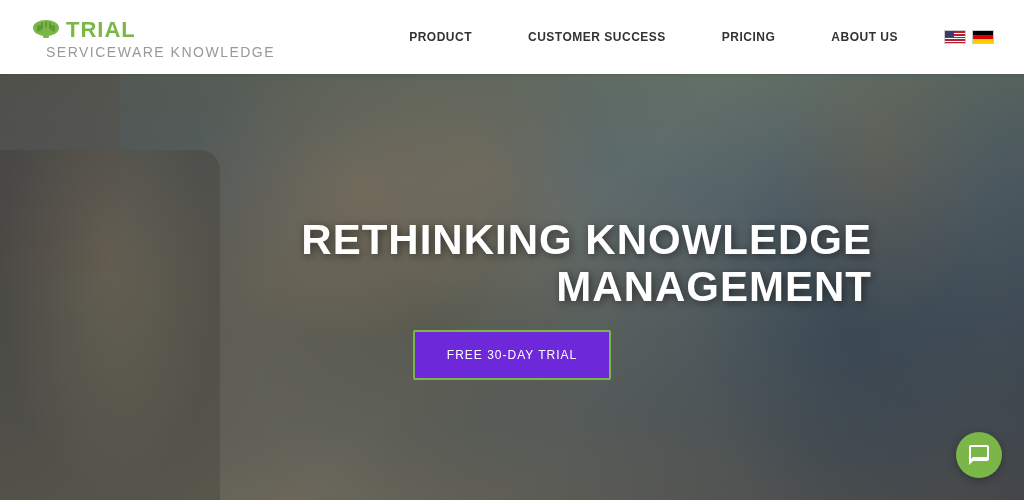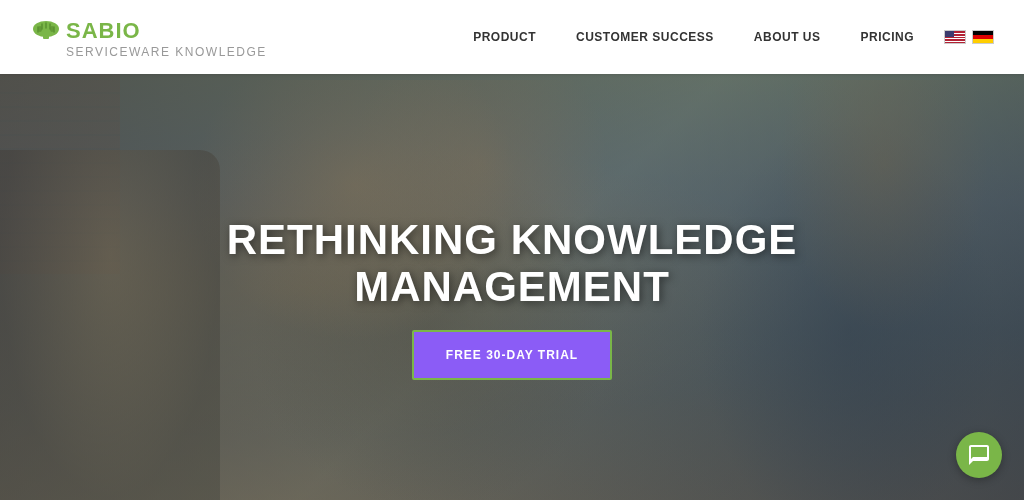--- a/index.html
+++ b/index.html
@@ -42,32 +42,32 @@
     }
 
     .logo-name {
       font-size: 22px;
       font-weight: 700;
       color: #7ab648;
       letter-spacing: 1px;
     }
 
     .logo-tagline {
-      font-size: 12px;
+      font-size: 14px;
       color: #999;
       letter-spacing: 1.5px;
       text-transform: uppercase;
       margin-top: -2px;
-      margin-left: 36px;
+      margin-left: 16px;
     }
 
     .nav {
       display: flex;
       align-items: center;
-      gap: 0;
+      gap: 16px;
     }
 
     .nav-item {
       padding: 0 20px;
       font-size: 12px;
       font-weight: 700;
       letter-spacing: 0.5px;
       color: #333;
       text-transform: uppercase;
       cursor: pointer;
@@ -178,21 +178,21 @@
         rgba(140,100,80,0.3) 0px,
         rgba(140,100,80,0.3) 12px,
         rgba(120,80,60,0.2) 12px,
         rgba(120,80,60,0.2) 14px
       );
     }
 
     .hero-content {
       position: relative;
       z-index: 2;
-      text-align: center;
+      text-align: right;
       color: #fff;
       max-width: 800px;
       padding: 0 40px;
       margin-top: 23px;
     }
 
     .hero-title {
       font-size: 42px;
       font-weight: 900;
       letter-spacing: 1px;
@@ -214,24 +214,24 @@
 
     .hero-buttons {
       display: flex;
       justify-content: center;
       gap: 20px;
     }
 
     .btn-trial, .btn-demo {
       padding: 16px 32px;
       font-size: 12px;
-      font-weight: 700;
+      font-weight: 400;
       letter-spacing: 1px;
       text-transform: uppercase;
-      background: #8b5cf6;
+      background: #6d28d9;
       color: #fff;
       border: 2px solid #7ab648;
       cursor: pointer;
       border-radius: 2px;
       text-decoration: none;
       display: inline-block;
       transition: background 0.2s, color 0.2s;
     }
 
     
@@ -301,30 +301,30 @@
         <ellipse cx="16" cy="14" rx="13" ry="8" fill="#7ab648"></ellipse>
         <rect x="13" y="14" width="6" height="10" rx="1" fill="#7ab648"></rect>
         <ellipse cx="10" cy="14" rx="2" ry="3" fill="#5a9030" opacity="0.7"></ellipse>
         <ellipse cx="22" cy="14" rx="2" ry="3" fill="#5a9030" opacity="0.7"></ellipse>
         <line x1="8" y1="12" x2="8" y2="17" stroke="#5a9030" stroke-width="1.5" stroke-linecap="round"></line>
         <line x1="12" y1="9" x2="12" y2="14" stroke="#5a9030" stroke-width="1.5" stroke-linecap="round"></line>
         <line x1="16" y1="8" x2="16" y2="13" stroke="#5a9030" stroke-width="1.5" stroke-linecap="round"></line>
         <line x1="20" y1="9" x2="20" y2="14" stroke="#5a9030" stroke-width="1.5" stroke-linecap="round"></line>
         <line x1="24" y1="12" x2="24" y2="17" stroke="#5a9030" stroke-width="1.5" stroke-linecap="round"></line>
       </svg>
-      <span class="logo-name">SABIO</span>
+      <span class="logo-name">TRIAL</span>
     </div>
     <span class="logo-tagline">SERVICEWARE KNOWLEDGE</span>
   </div>
 
   <nav class="nav">
     <a class="nav-item">PRODUCT</a>
     <a class="nav-item">CUSTOMER SUCCESS</a>
+    <a class="nav-item">PRICING</a>
     <a class="nav-item">ABOUT US</a>
-    <a class="nav-item">PRICING</a>
 
     <div class="nav-flags">
       <div class="flag flag-us" style="width:22px;height:14px;"></div>
       <div class="flag flag-de" style="width:22px;height:14px;"></div>
     </div>
   </nav>
 </header>
 
 <section class="hero">
 

